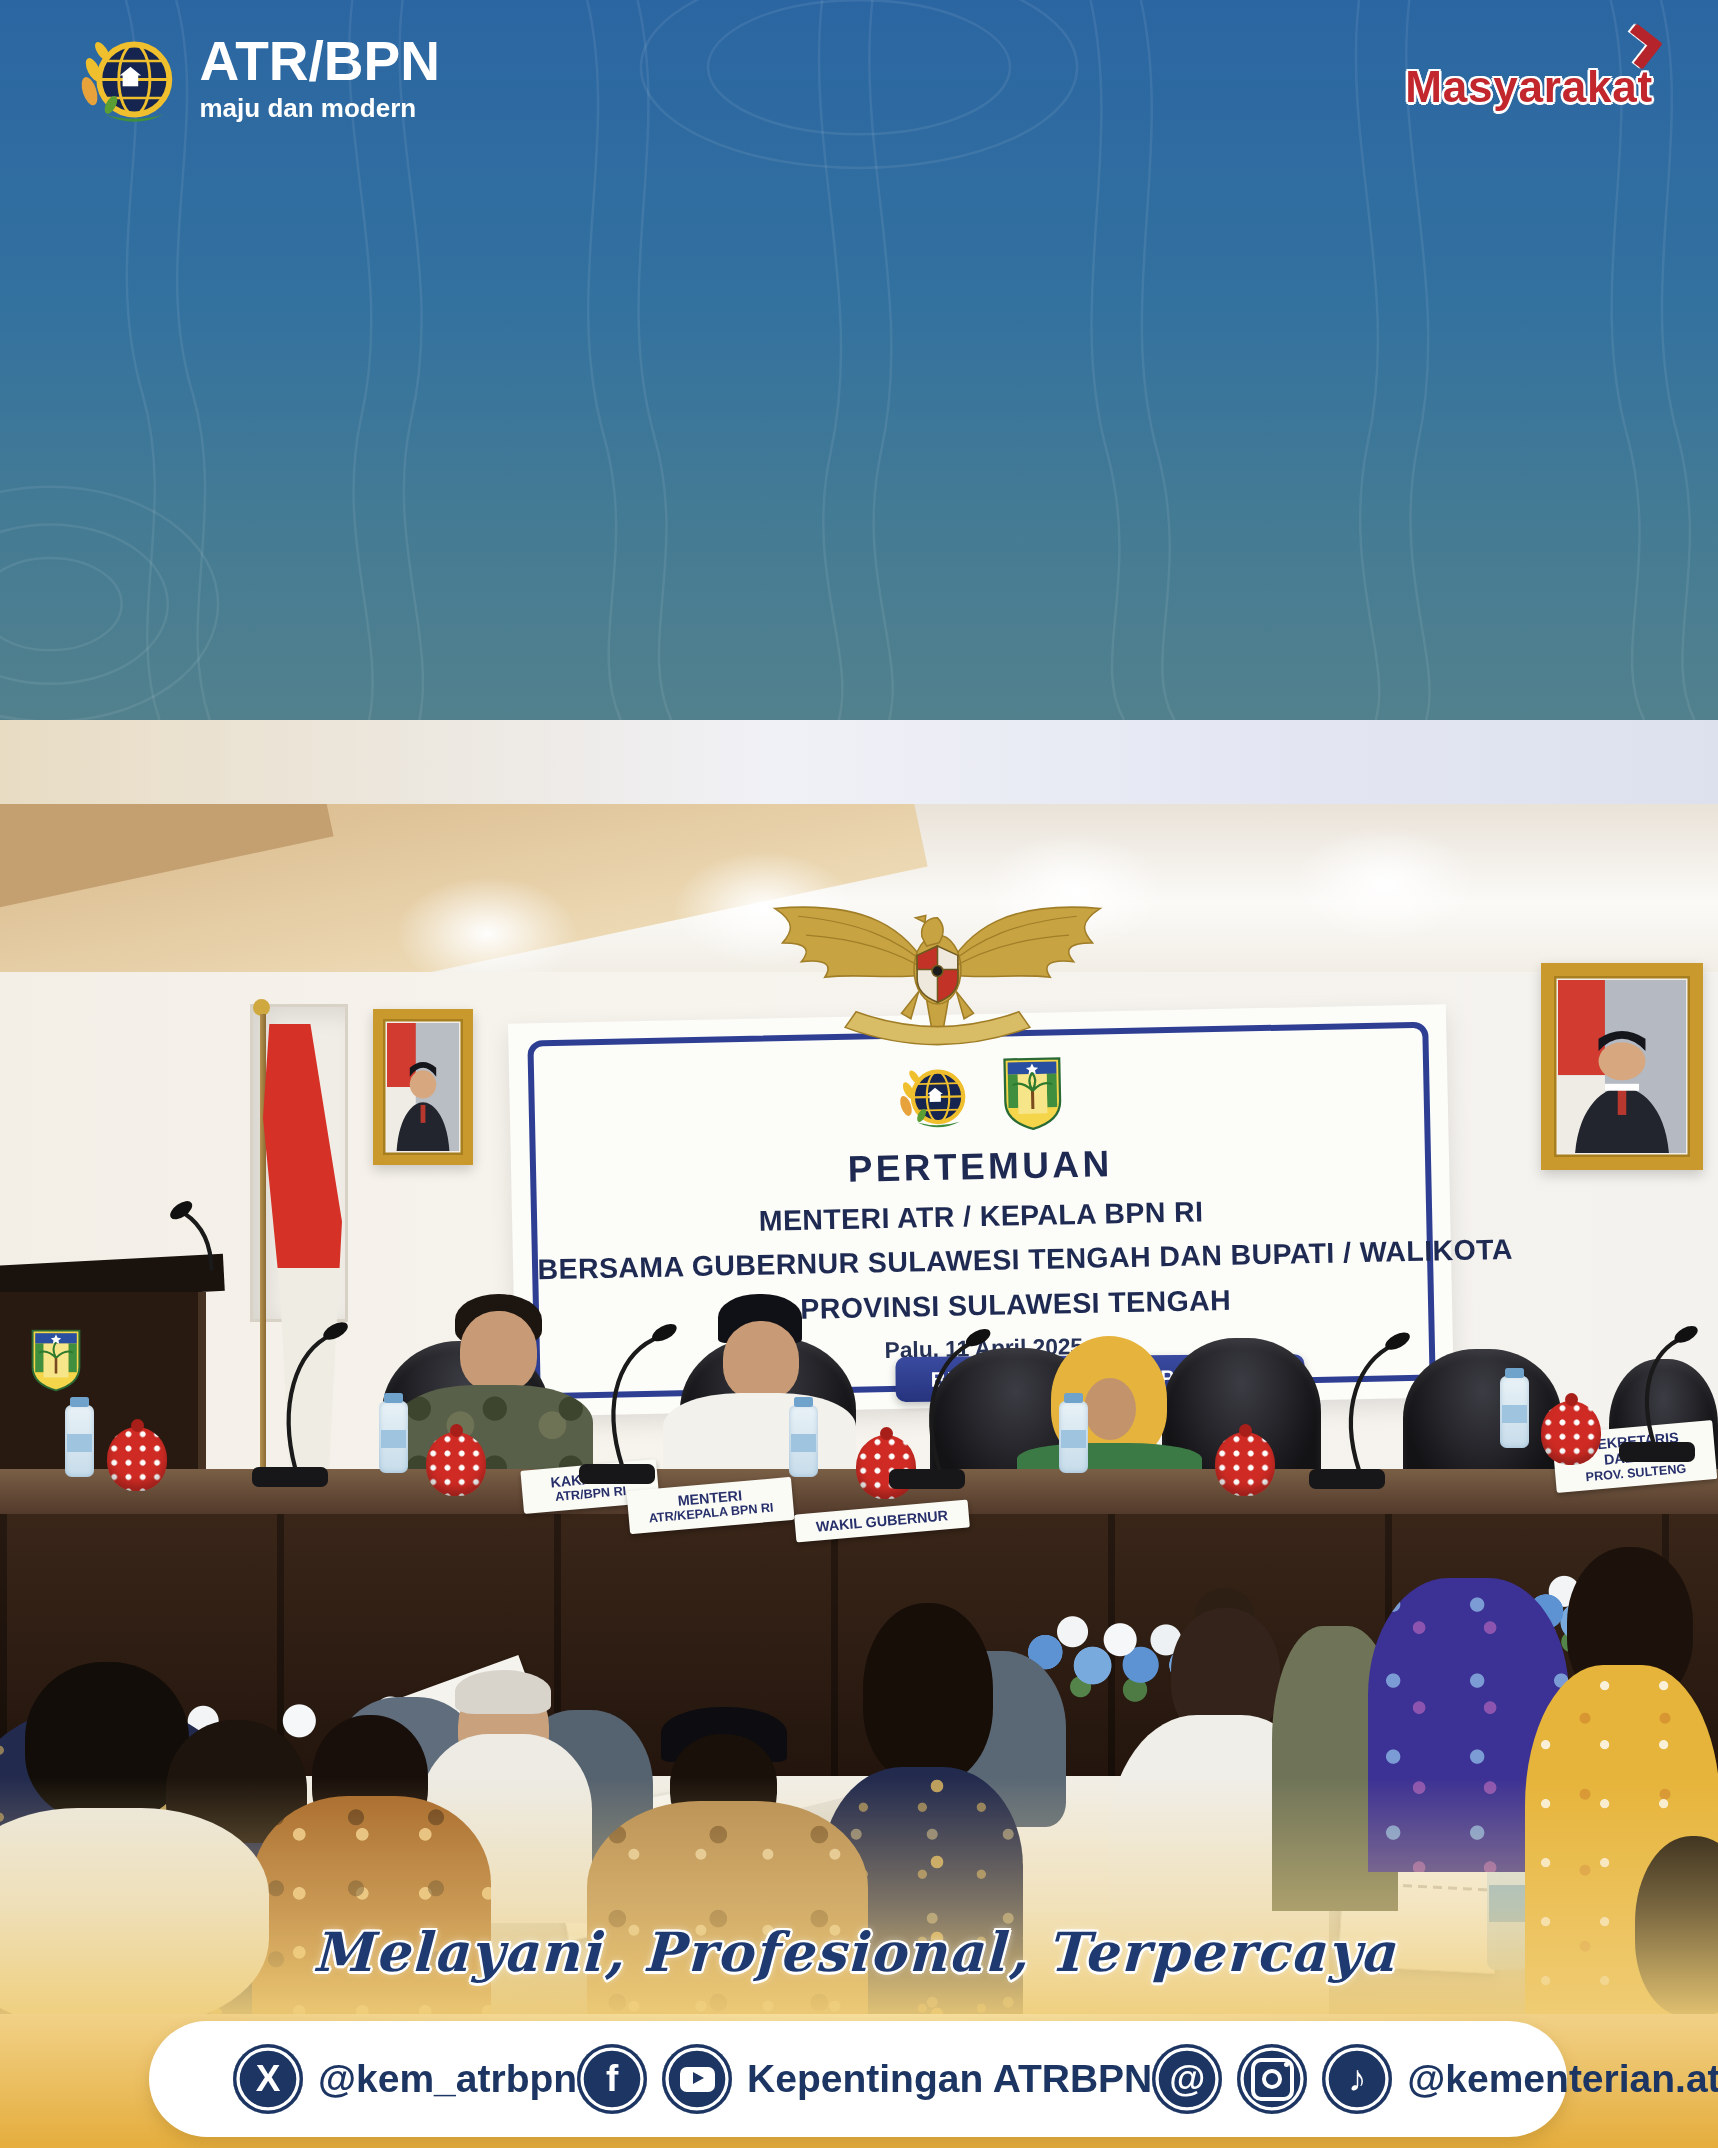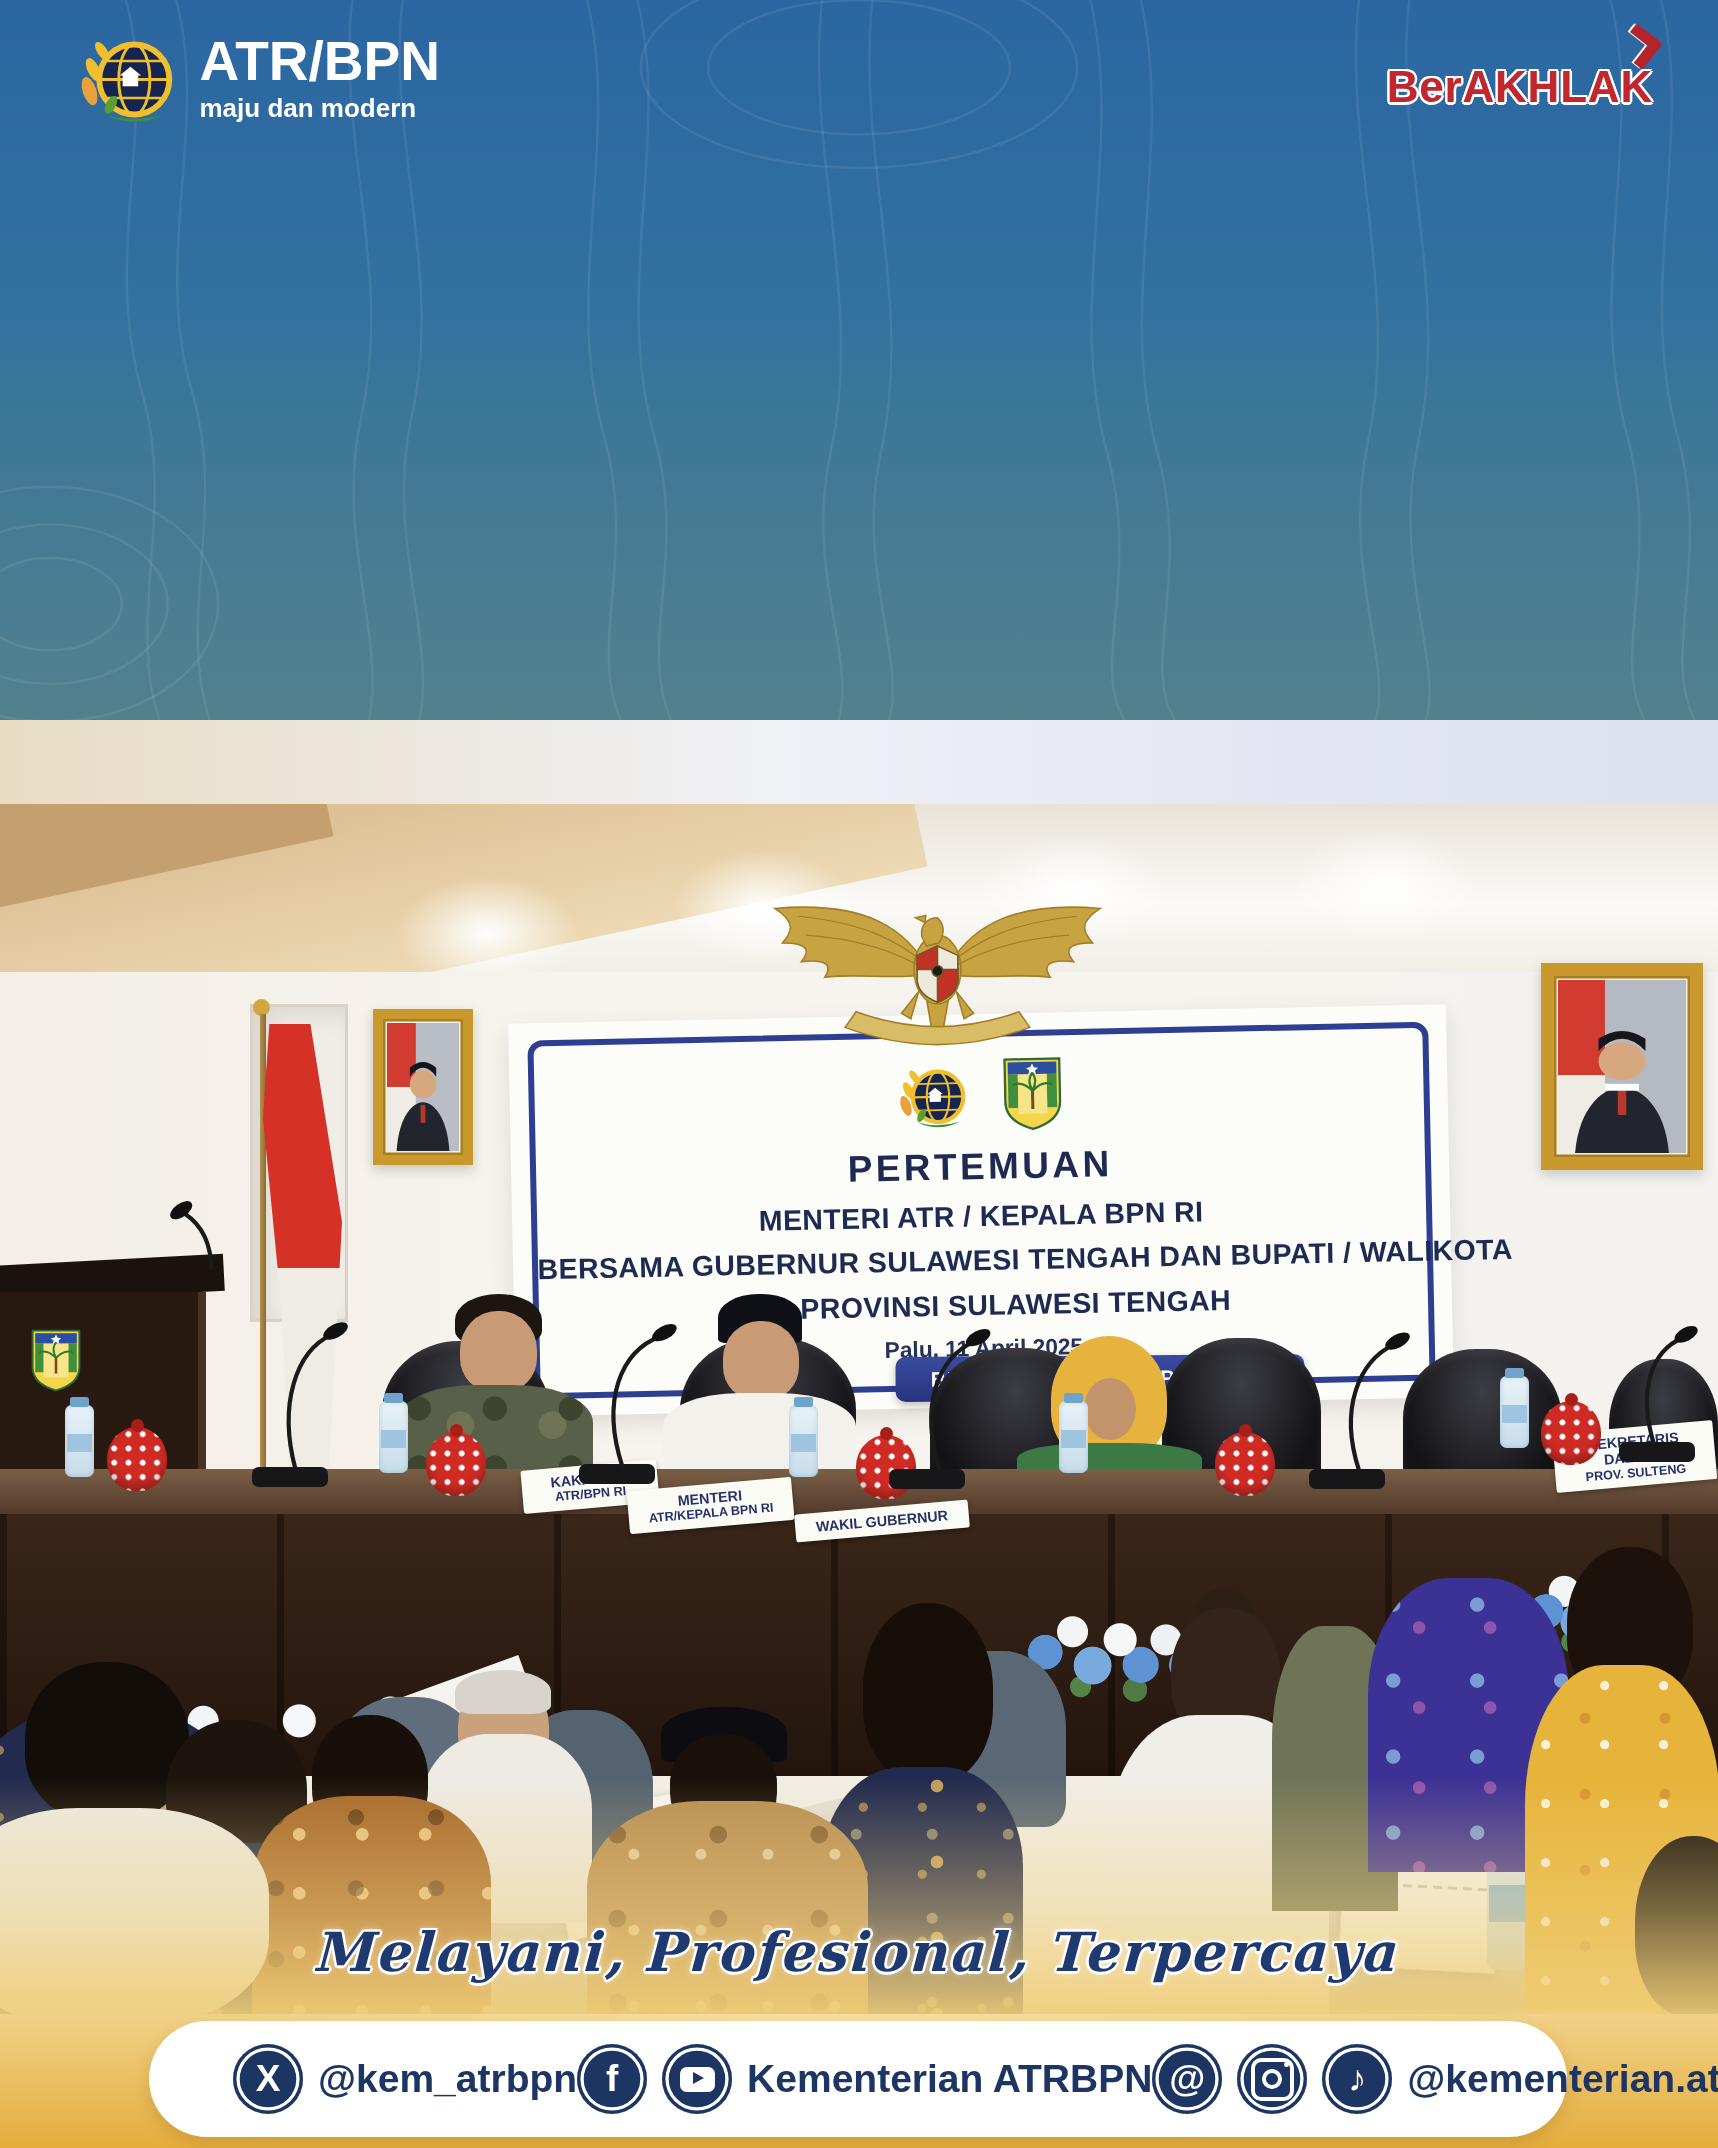--- a/index.html
+++ b/index.html
@@ -220,21 +220,21 @@
         <ellipse cx="38" cy="76" rx="5" ry="10" fill="#5a9e34" transform="rotate(28 38 76)"></ellipse>
         <path d="M32,86 q30,15 60,0 q-30,9 -60,0 z" fill="#3f8f3f"></path>
       </svg>
       <div class="brand-text">
         <div class="brand-name">ATR/BPN</div>
         <div class="brand-tagline">maju dan modern</div>
       </div>
     </div>
 
     <div class="berakhlak">
-      <span class="berakhlak-text">BerAKHLAK</span>
+      <span class="berakhlak-text">Masyarakat</span>
       <span class="berakhlak-arrow"></span>
     </div>
 
   </header>
 
   <div class="light-band"></div>
 
   <figure class="photo">
     <div class="ceiling"></div>
     <div class="beam"></div>
@@ -498,21 +498,21 @@
         </span>
       <span class="handle">@kem_atrbpn</span>
     </div>
     <div class="social-group">
       <span class="sicon">
           <span>f</span>
         </span>
       <span class="sicon">
           <span class="yt-rect"></span>
         </span>
-      <span class="handle">Kementerian ATRBPN</span>
+      <span class="handle">Kepentingan ATRBPN</span>
     </div>
     <div class="social-group">
       <span class="sicon">
           <span>@</span>
         </span>
       <span class="sicon">
           <span class="ig-box"></span>
         </span>
       <span class="sicon">
           <span>♪</span>

